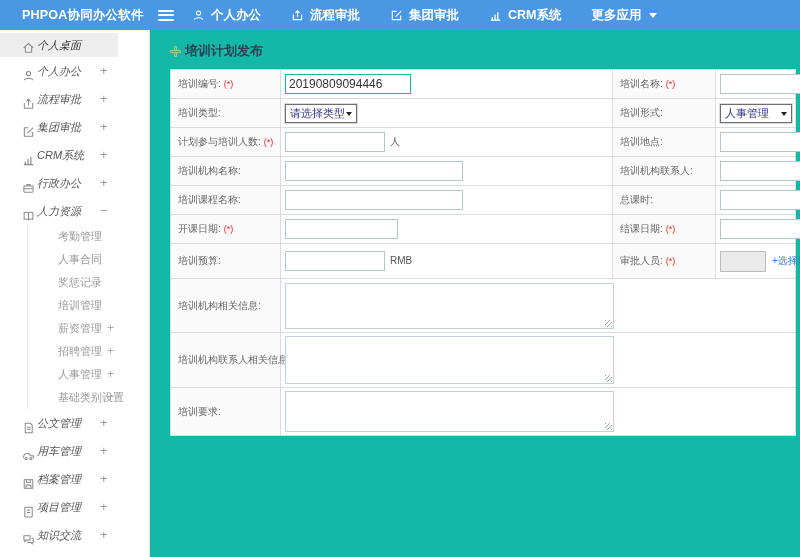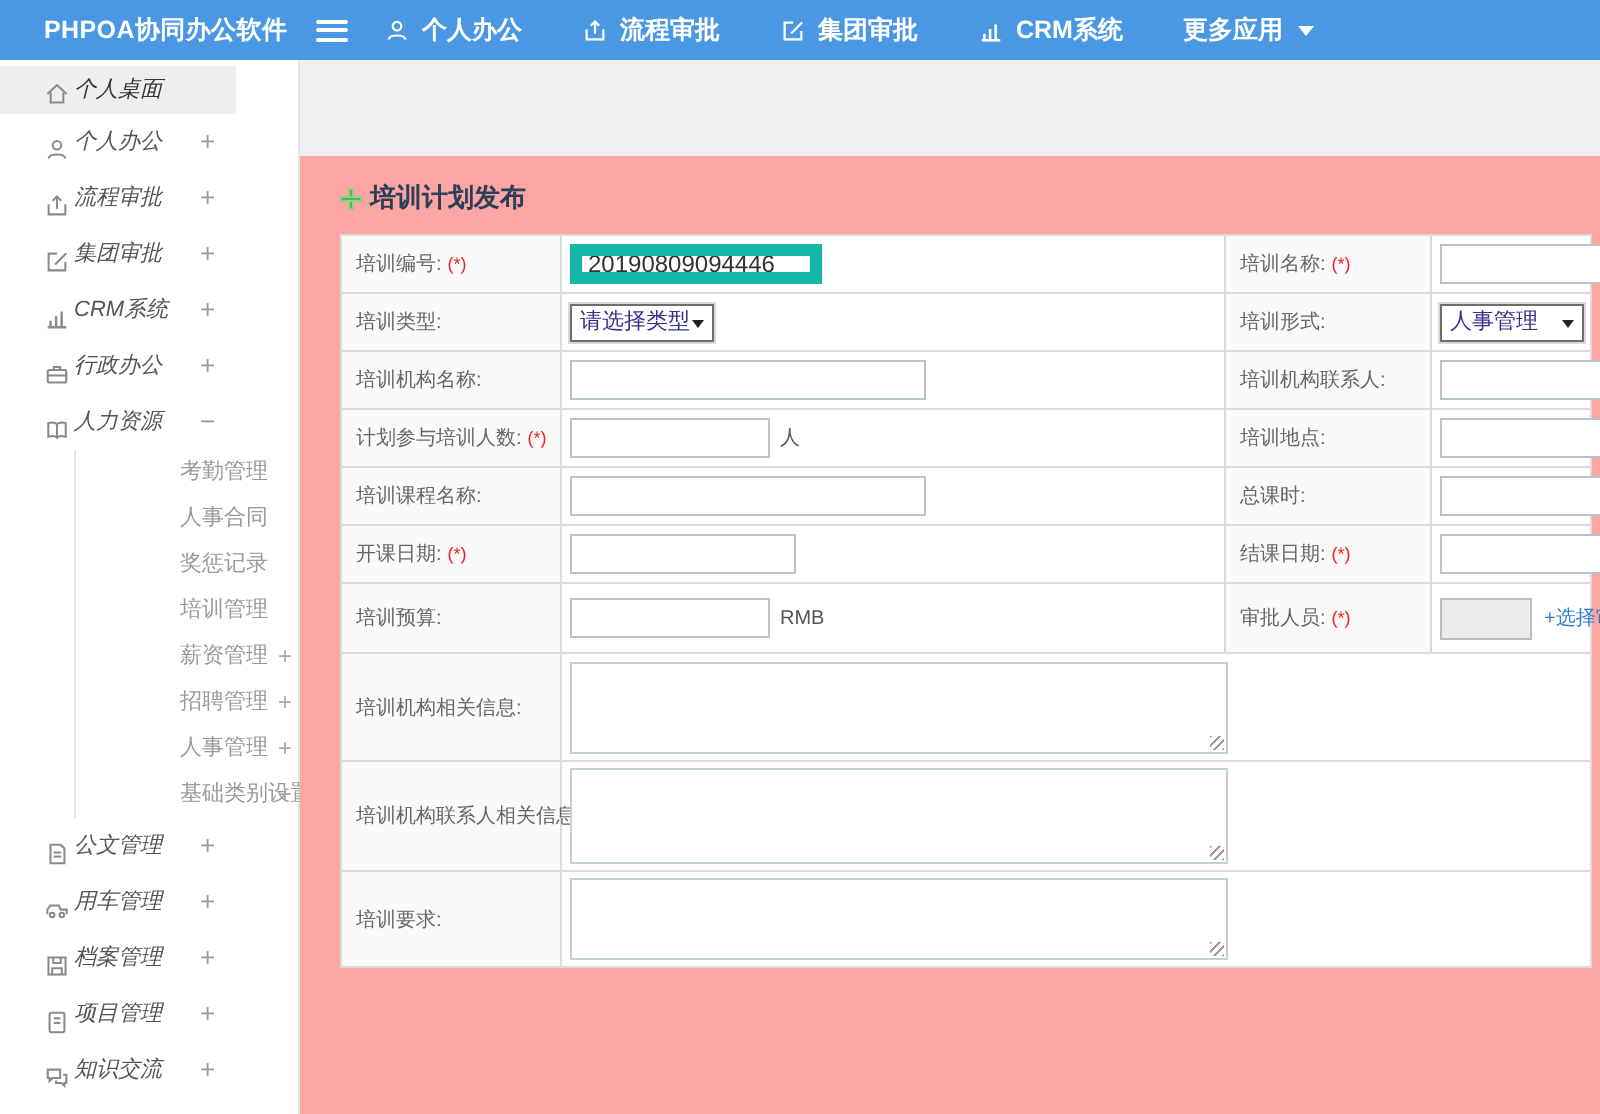--- a/index.html
+++ b/index.html
@@ -17,41 +17,41 @@
   .topnav svg { display:block; }
   .caret-down { width:0; height:0; border-left:4px solid transparent; border-right:4px solid transparent; border-top:5px solid #fff; margin-left:2px; }
 
   
   .sidebar { position:absolute; top:30px; left:0; bottom:0; width:150px; background:#fff; border-right:1px solid #e4e4e4; padding-top:3px; }
   .side-item { position:relative; height:28px; line-height:28px; padding-left:22px; font-size:11px; color:#555; cursor:pointer; white-space:nowrap; }
   .side-item .sicon { position:absolute; left:22px; top:50%; transform:translateY(-50%); width:13px; height:13px; }
   .side-item .slabel { margin-left:15px;font-style:italic; }
   .side-item .toggle { position:absolute; left:100px; top:0; color:#999; font-size:13px; }
   .side-item.active { height:24px; line-height:24px; width:118px; background:#eeeeee; color:#333; }
-  .submenu { position:relative; margin-left:37px; border-left:1px solid #e6e6e6;padding-left:22px; }
+  .submenu { position:relative; margin-left:27px; border-left:1px solid #e6e6e6; }
   .side-sub { position:relative; height:23px; line-height:23px; padding-left:30px; font-size:11px; color:#9a9a9a; cursor:pointer; white-space:nowrap; }
   .side-sub .toggle { position:absolute; left:79px; top:0; color:#aaa; font-size:12px; }
 
   
-  .main { position:absolute; top:30px; left:150px; right:0; bottom:0; background:#fca5a5; overflow:hidden; padding:12px 14px 0 20px;margin-top:48px; }
+  .main { position:absolute; top:30px; left:150px; right:0; bottom:0; background:#14b8a6; overflow:hidden; padding:12px 14px 0 20px; }
   .form-title { display:flex; align-items:center; gap:4px; margin-bottom:9px; }
   .form-title h2 { font-size:13px; color:#2b3f55; font-weight:bold; }
   .plus-icon { position:relative; width:11px; height:11px; display:inline-block; }
   .plus-icon:before, .plus-icon:after { content:""; position:absolute; background:#55b54f; border-radius:1px; box-shadow:0 0 0 1px #8fd08a inset; }
   .plus-icon:before { left:4px; top:0; width:3px; height:11px; }
   .plus-icon:after  { left:0; top:4px; width:11px; height:3px; }
 
   table.form-table { border-collapse:collapse; table-layout:fixed; width:625px; background:#fff;
     border:1px solid #c9c9c9; border-right:none; }
   .form-table td { border:1px solid #dbdbdb; vertical-align:middle; overflow:visible; }
   .form-table td.lbl { background:#fafafa; font-size:10px; color:#666; padding-left:7px; white-space:nowrap; }
   .form-table td.fld { background:#fff; padding:3px 0 3px 4px; font-size:10px; color:#555; white-space:nowrap; }
   .req { color:#ee2222; font-size:9px; font-style:normal; margin-left:3px; }
 
-  input.txt { height:20px; border:6px solid #14b8a6; background:#fff; font-size:12px; color:#333;
+  input.txt { height:20px; border:1px solid #14b8a6; background:#fff; font-size:12px; color:#333;
     padding:0 3px; font-family:"Liberation Sans","DejaVu Sans",sans-serif; vertical-align:middle; }
   input.soft { border:1px solid #b7c3cd; }
   .suffix { font-size:10px; color:#555; margin-left:5px; }
 
   .selectbox { position:relative; display:inline-block; height:19px; line-height:17px; width:72px;
     border:1px solid #6e6e6e; background:#fff; font-size:11px; color:#33338c; padding:0 16px 0 4px;
     box-shadow:0 0 0 1px #d9d9d9; cursor:pointer; vertical-align:middle; white-space:nowrap; overflow:hidden; }
   .selectbox .sel-caret { position:absolute; right:4px; top:7px; width:0; height:0;
     border-left:3.5px solid transparent; border-right:3.5px solid transparent; border-top:4.5px solid #222; }
 
@@ -263,30 +263,30 @@
 
     <tr style="height:29px">
       <td class="lbl"><span>培训类型:</span></td>
       <td class="fld"><span class="selectbox"><span>请选择类型</span><span class="sel-caret"></span></span></td>
       <td class="lbl"><span>培训形式:</span></td>
       <td class="fld"><span class="selectbox"><span>人事管理</span><span class="sel-caret"></span></span></td>
     </tr>
 
 
     <tr style="height:29px">
+      <td class="lbl"><span>计划参与培训人数:</span><em class="req">(*)</em></td>
+      <td class="fld"><input class="txt soft" style="width: 100px;"><span class="suffix">人</span></td>
+      <td class="lbl"><span>培训地点:</span></td>
+      <td class="fld"><input class="txt soft" style="width: 150px;"></td>
+    </tr>
+
+    <tr style="height:29px">
       <td class="lbl"><span>培训机构名称:</span></td>
       <td class="fld"><input class="txt soft" style="width: 178px;"></td>
       <td class="lbl"><span>培训机构联系人:</span></td>
-      <td class="fld"><input class="txt soft" style="width: 150px;"></td>
-    </tr>
-
-    <tr style="height:29px">
-      <td class="lbl"><span>计划参与培训人数:</span><em class="req">(*)</em></td>
-      <td class="fld"><input class="txt soft" style="width: 100px;"><span class="suffix">人</span></td>
-      <td class="lbl"><span>培训地点:</span></td>
       <td class="fld"><input class="txt soft" style="width: 150px;"></td>
     </tr>
 
     <tr style="height:29px">
       <td class="lbl"><span>培训课程名称:</span></td>
       <td class="fld"><input class="txt soft" style="width: 178px;"></td>
       <td class="lbl"><span>总课时:</span></td>
       <td class="fld"><input class="txt soft" style="width: 150px;"></td>
     </tr>
 

